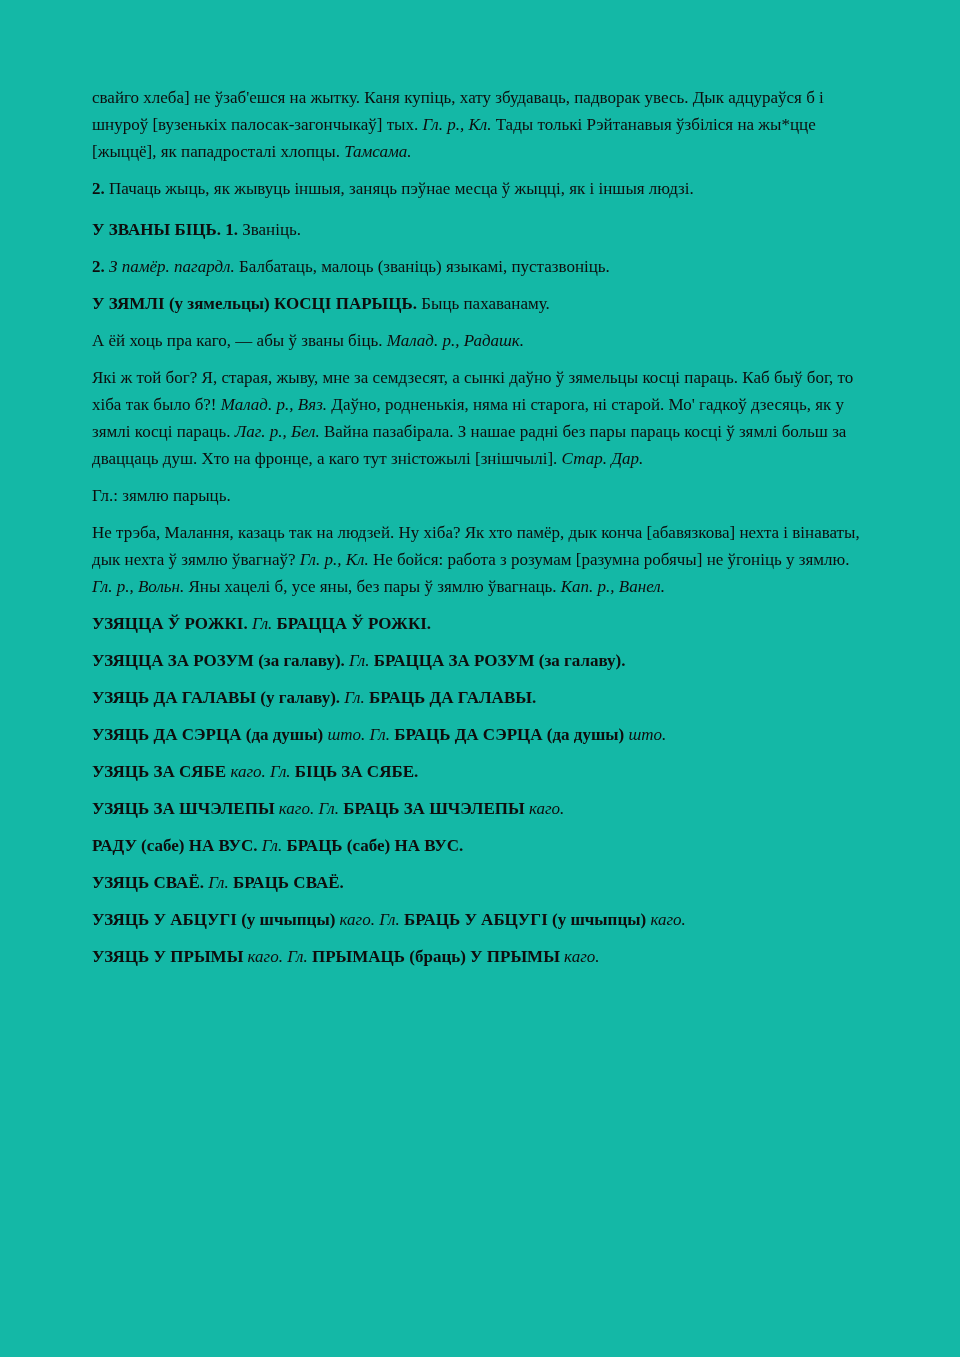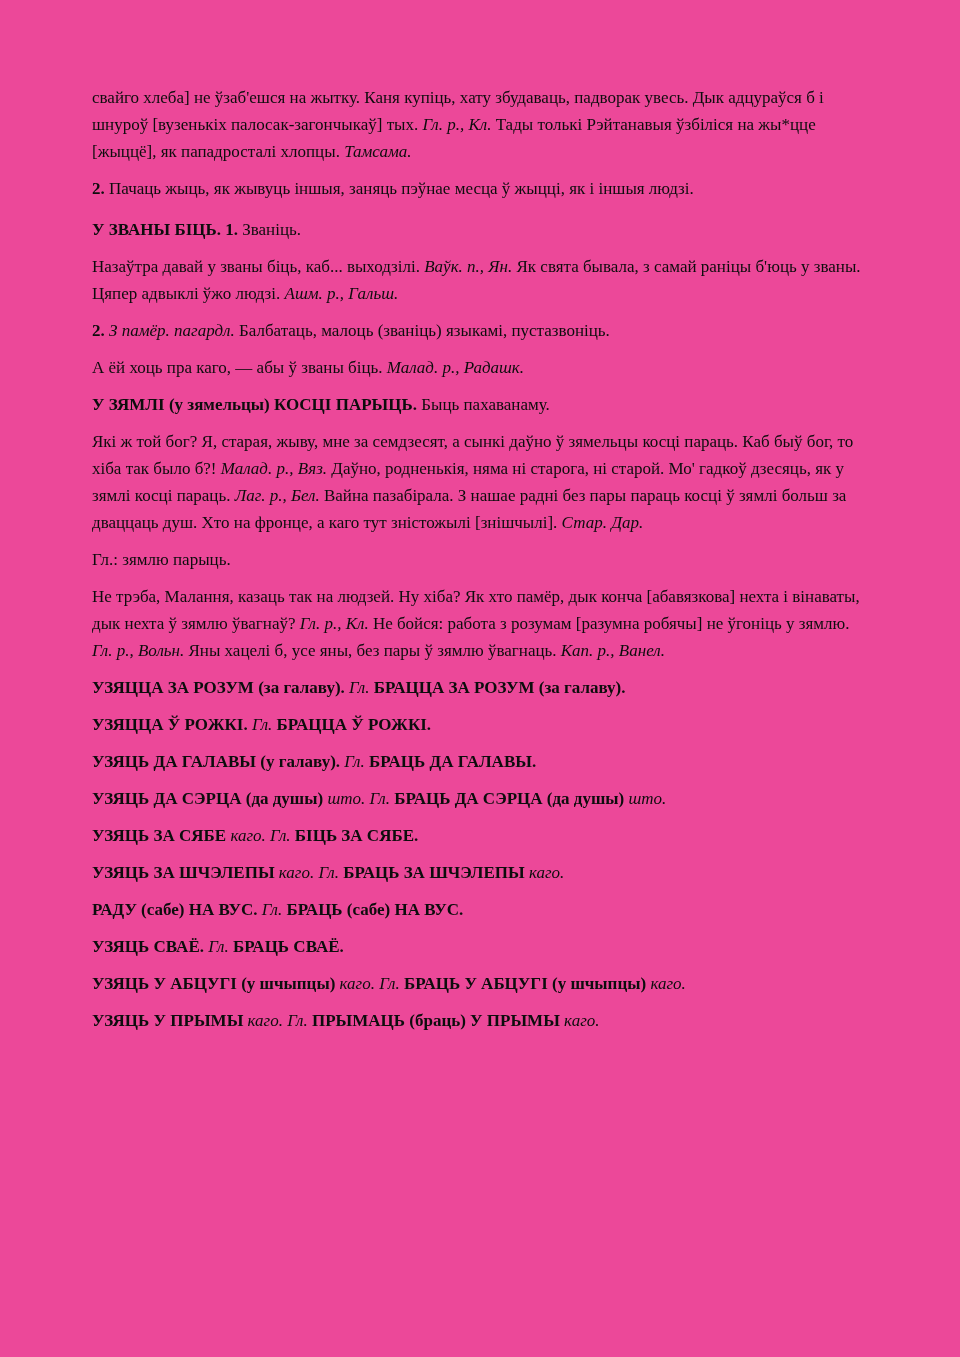--- a/index.html
+++ b/index.html
@@ -12,21 +12,21 @@
     height: 1357px;
     overflow: hidden;
     font-family: "Liberation Serif", "DejaVu Serif", serif;
     color: #0d0d0d;
   }
   main.page {
     box-sizing: border-box;
     width: 960px;
     height: 1357px;
     padding: 84px 92px 40px 92px;
-    background: #ec4899;
+    background: #14b8a6;
   }
   p.para {
     margin: 0 0 10px 0;
     font-size: 17px;
     line-height: 27px;
     text-align: left;
     word-spacing: normal;
   }
   p.para.gap-before {
     margin-top: 14px;
@@ -36,29 +36,28 @@
   .run-b { font-style: normal; font-weight: bold; }
 </style>
 </head>
 <body>
 
 <main class="page">
   <section>
       <p class="para"><span class="run-n">свайго хлеба] не ўзаб'ешся на жытку. Каня купіць, хату збудаваць, падворак увесь. Дык адцураўся б і шнуроў [вузенькіх палосак-загончыкаў] тых. </span><span class="run-i">Гл. р., Кл.</span><span class="run-n"> Тады толькі Рэйтанавыя ўзбіліся на жы*цце [жыццё], як пападросталі хлопцы. </span><span class="run-i">Тамсама.</span></p>
       <p class="para"><span class="run-b">2.</span><span class="run-n"> Пачаць жыць, як жывуць іншыя, заняць пэўнае месца ў жыцці, як і іншыя людзі.</span></p>
       <p class="para gap-before"><span class="run-b">У ЗВАНЫ БІЦЬ. 1.</span><span class="run-n"> Званіць.</span></p>
-      <p class="para"><span class="run-n">Назаўтра давай у званы біць, каб... выходзілі. </span><span class="run-i">Ваўк. п., Ян.</span><span class="run-n"> Як свята бывала, з самай раніцы б'юць у званы. Цяпер адвыклі ўжо людзі. </span><span class="run-i">Ашм. р., Гальш.</span></p>
       <p class="para"><span class="run-b">2.</span><span class="run-n"> </span><span class="run-i">З памёр. пагардл.</span><span class="run-n"> Балбатаць, малоць (званіць) языкамі, пустазвоніць.</span></p>
+      <p class="para"><span class="run-b">У ЗЯМЛІ (у зямельцы) КОСЦІ ПАРЫЦЬ.</span><span class="run-n"> Быць пахаванаму.</span></p>
       <p class="para"><span class="run-n">А ёй хоць пра каго, — абы ў званы біць. </span><span class="run-i">Малад. р., Радашк.</span></p>
-      <p class="para"><span class="run-b">У ЗЯМЛІ (у зямельцы) КОСЦІ ПАРЫЦЬ.</span><span class="run-n"> Быць пахаванаму.</span></p>
       <p class="para"><span class="run-n">Які ж той бог? Я, старая, жыву, мне за семдзесят, а сынкі даўно ў зямельцы косці параць. Каб быў бог, то хіба так было б?! </span><span class="run-i">Малад. р., Вяз.</span><span class="run-n"> Даўно, родненькія, няма ні старога, ні старой. Мо' гадкоў дзесяць, як у зямлі косці параць. </span><span class="run-i">Лаг. р., Бел.</span><span class="run-n"> Вайна пазабірала. З нашае радні без пары параць косці ў зямлі больш за дваццаць душ. Хто на фронце, а каго тут зністожылі [знішчылі]. </span><span class="run-i">Стар. Дар.</span></p>
       <p class="para"><span class="run-n">Гл.: зямлю парыць.</span></p>
       <p class="para"><span class="run-n">Не трэба, Малання, казаць так на людзей. Ну хіба? Як хто памёр, дык конча [абавязкова] нехта і вінаваты, дык нехта ў зямлю ўвагнаў? </span><span class="run-i">Гл. р., Кл.</span><span class="run-n"> Не бойся: работа з розумам [разумна робячы] не ўгоніць у зямлю. </span><span class="run-i">Гл. р., Вольн.</span><span class="run-n"> Яны хацелі б, усе яны, без пары ў зямлю ўвагнаць. </span><span class="run-i">Кап. р., Ванел.</span></p>
+      <p class="para"><span class="run-b">УЗЯЦЦА Ў РОЖКІ. </span><span class="run-i">Гл.</span><span class="run-b"> БРАЦЦА Ў РОЖКІ.</span></p>
       <p class="para"><span class="run-b">УЗЯЦЦА ЗА РОЗУМ (за галаву). </span><span class="run-i">Гл.</span><span class="run-b"> БРАЦЦА ЗА РОЗУМ (за галаву).</span></p>
-      <p class="para"><span class="run-b">УЗЯЦЦА Ў РОЖКІ. </span><span class="run-i">Гл.</span><span class="run-b"> БРАЦЦА Ў РОЖКІ.</span></p>
       <p class="para"><span class="run-b">УЗЯЦЬ ДА ГАЛАВЫ (у галаву). </span><span class="run-i">Гл.</span><span class="run-b"> БРАЦЬ ДА ГАЛАВЫ.</span></p>
       <p class="para"><span class="run-b">УЗЯЦЬ ДА СЭРЦА (да душы) </span><span class="run-i">што. Гл.</span><span class="run-b"> БРАЦЬ ДА СЭРЦА (да душы) </span><span class="run-i">што.</span></p>
       <p class="para"><span class="run-b">УЗЯЦЬ ЗА СЯБЕ </span><span class="run-i">каго. Гл.</span><span class="run-b"> БІЦЬ ЗА СЯБЕ.</span></p>
       <p class="para"><span class="run-b">УЗЯЦЬ ЗА ШЧЭЛЕПЫ </span><span class="run-i">каго. Гл.</span><span class="run-b"> БРАЦЬ ЗА ШЧЭЛЕПЫ </span><span class="run-i">каго.</span></p>
       <p class="para"><span class="run-b">РАДУ (сабе) НА ВУС. </span><span class="run-i">Гл.</span><span class="run-b"> БРАЦЬ (сабе) НА ВУС.</span></p>
       <p class="para"><span class="run-b">УЗЯЦЬ СВАЁ. </span><span class="run-i">Гл.</span><span class="run-b"> БРАЦЬ СВАЁ.</span></p>
       <p class="para"><span class="run-b">УЗЯЦЬ У АБЦУГІ (у шчыпцы) </span><span class="run-i">каго. Гл.</span><span class="run-b"> БРАЦЬ У АБЦУГІ (у шчыпцы) </span><span class="run-i">каго.</span></p>
       <p class="para"><span class="run-b">УЗЯЦЬ У ПРЫМЫ </span><span class="run-i">каго. Гл.</span><span class="run-b"> ПРЫМАЦЬ (браць) У ПРЫМЫ </span><span class="run-i">каго.</span></p>
     </section>
 </main>

